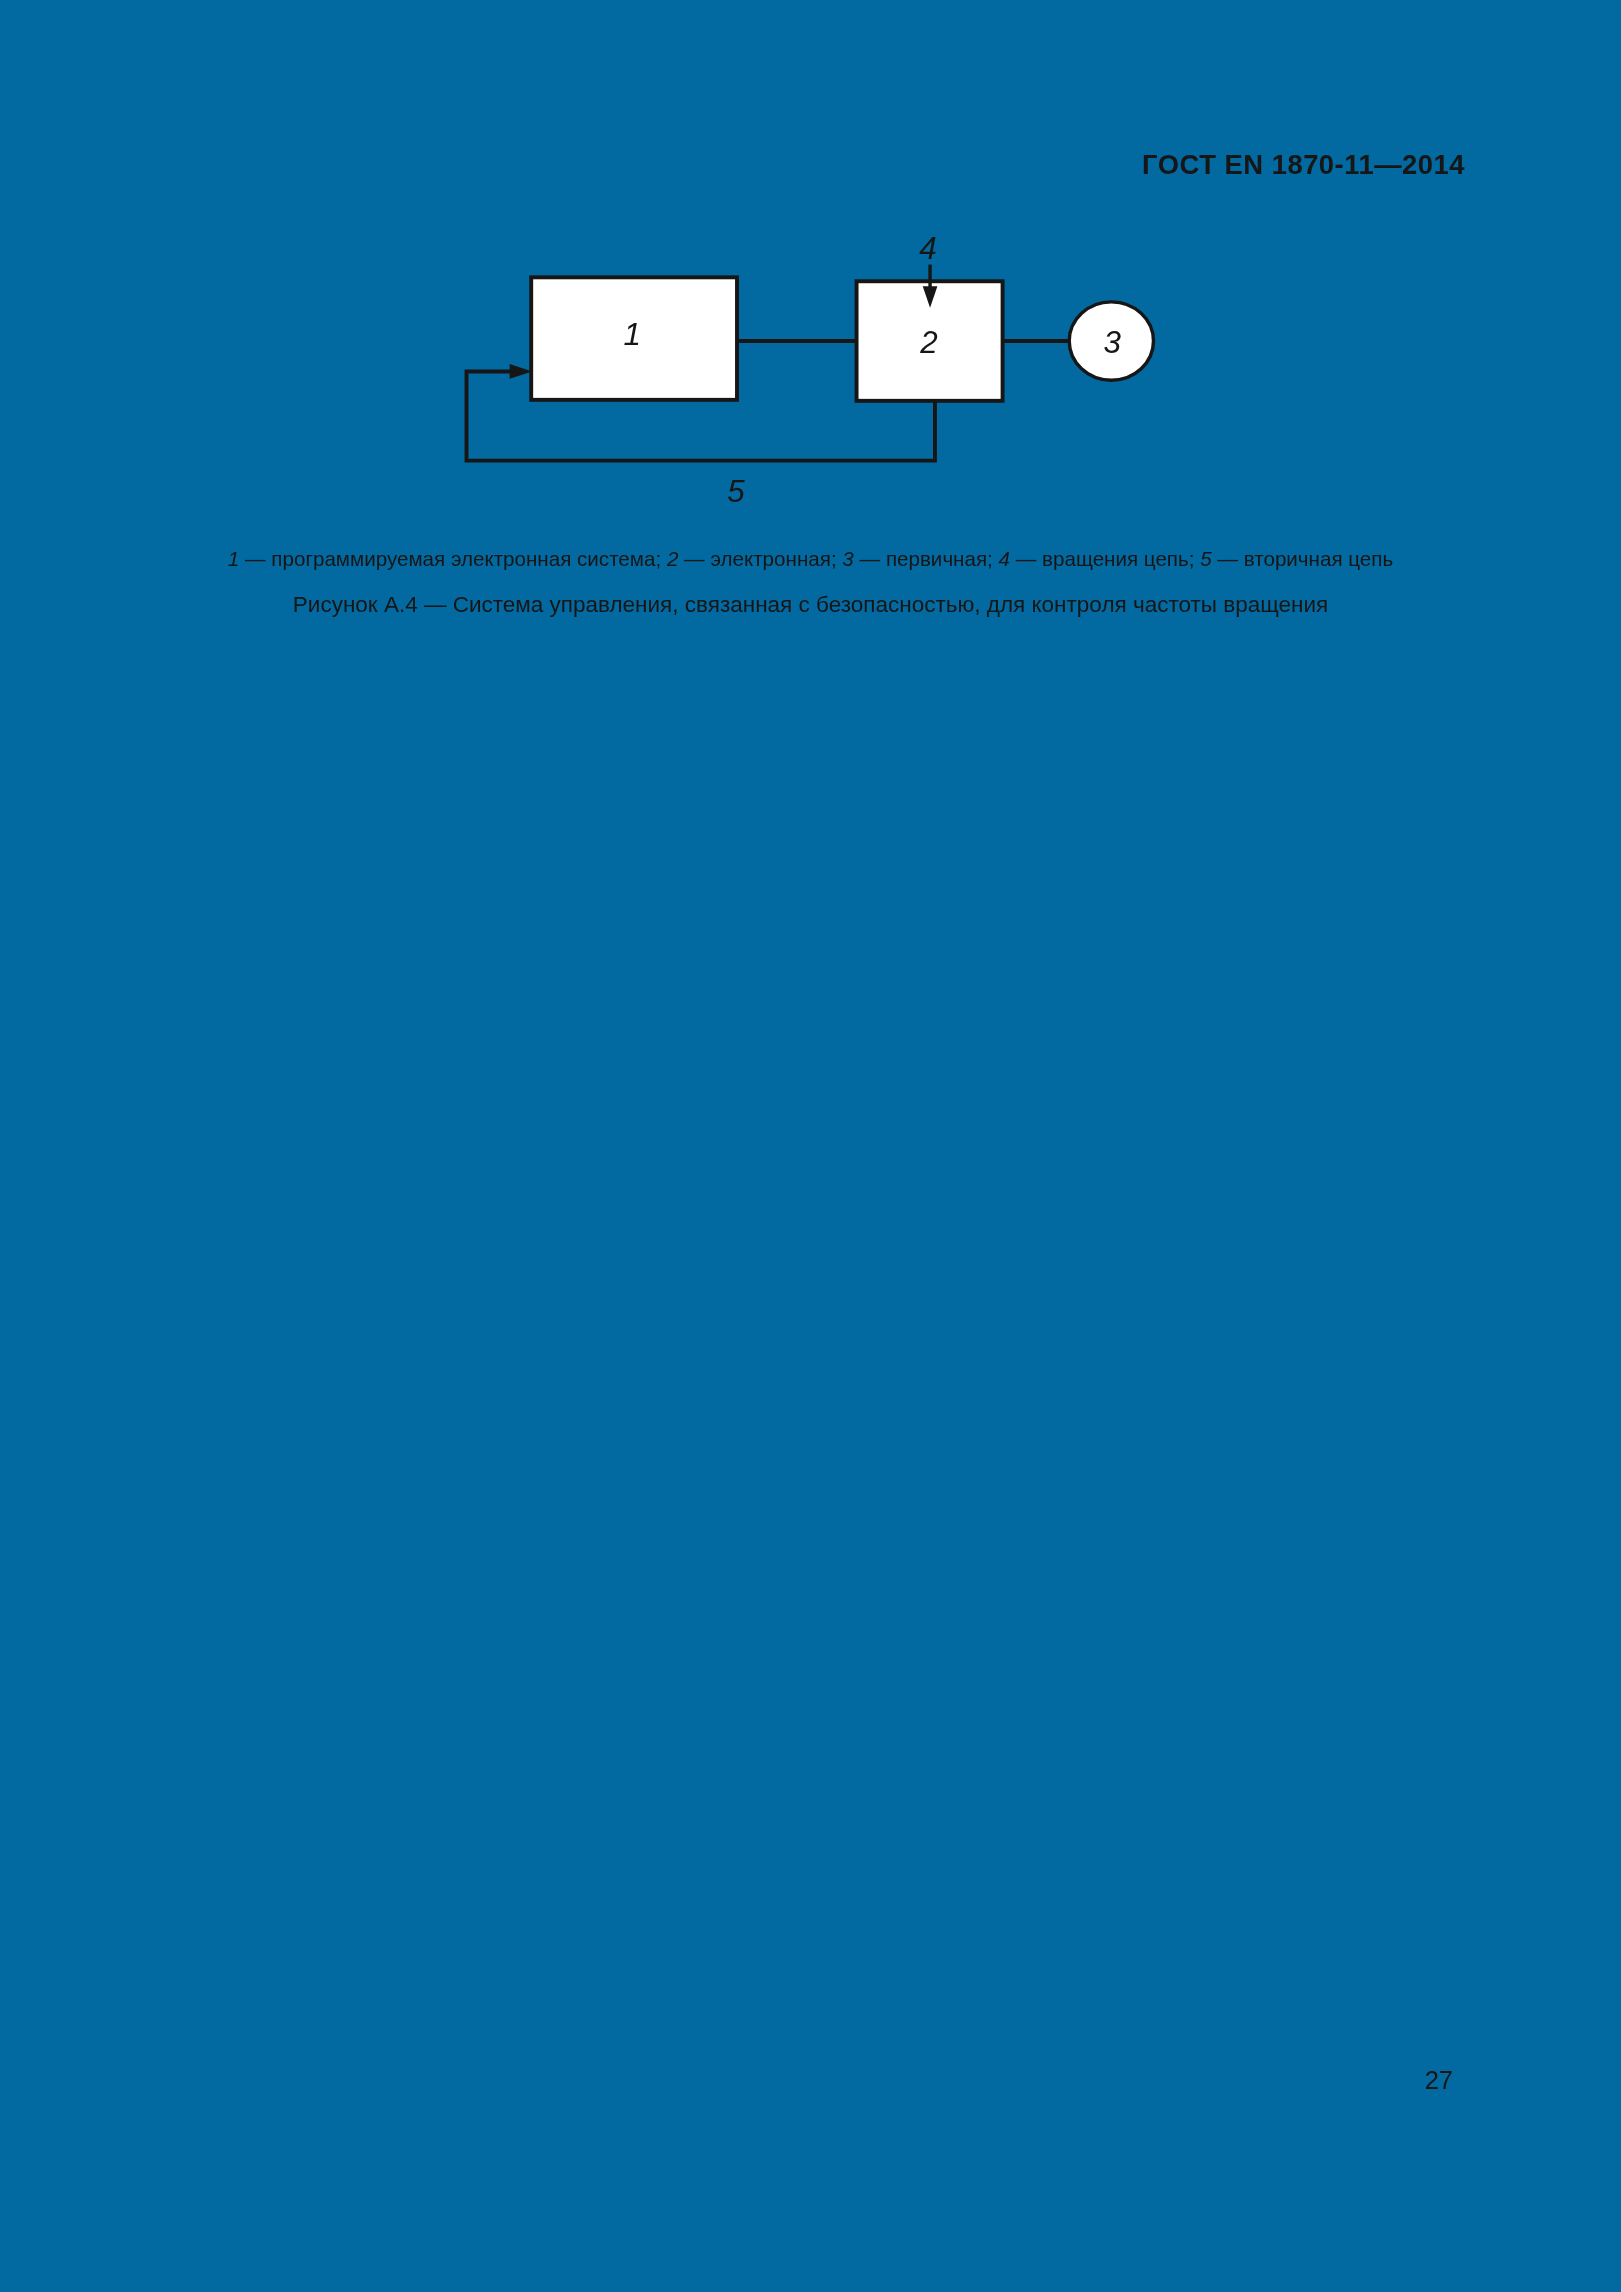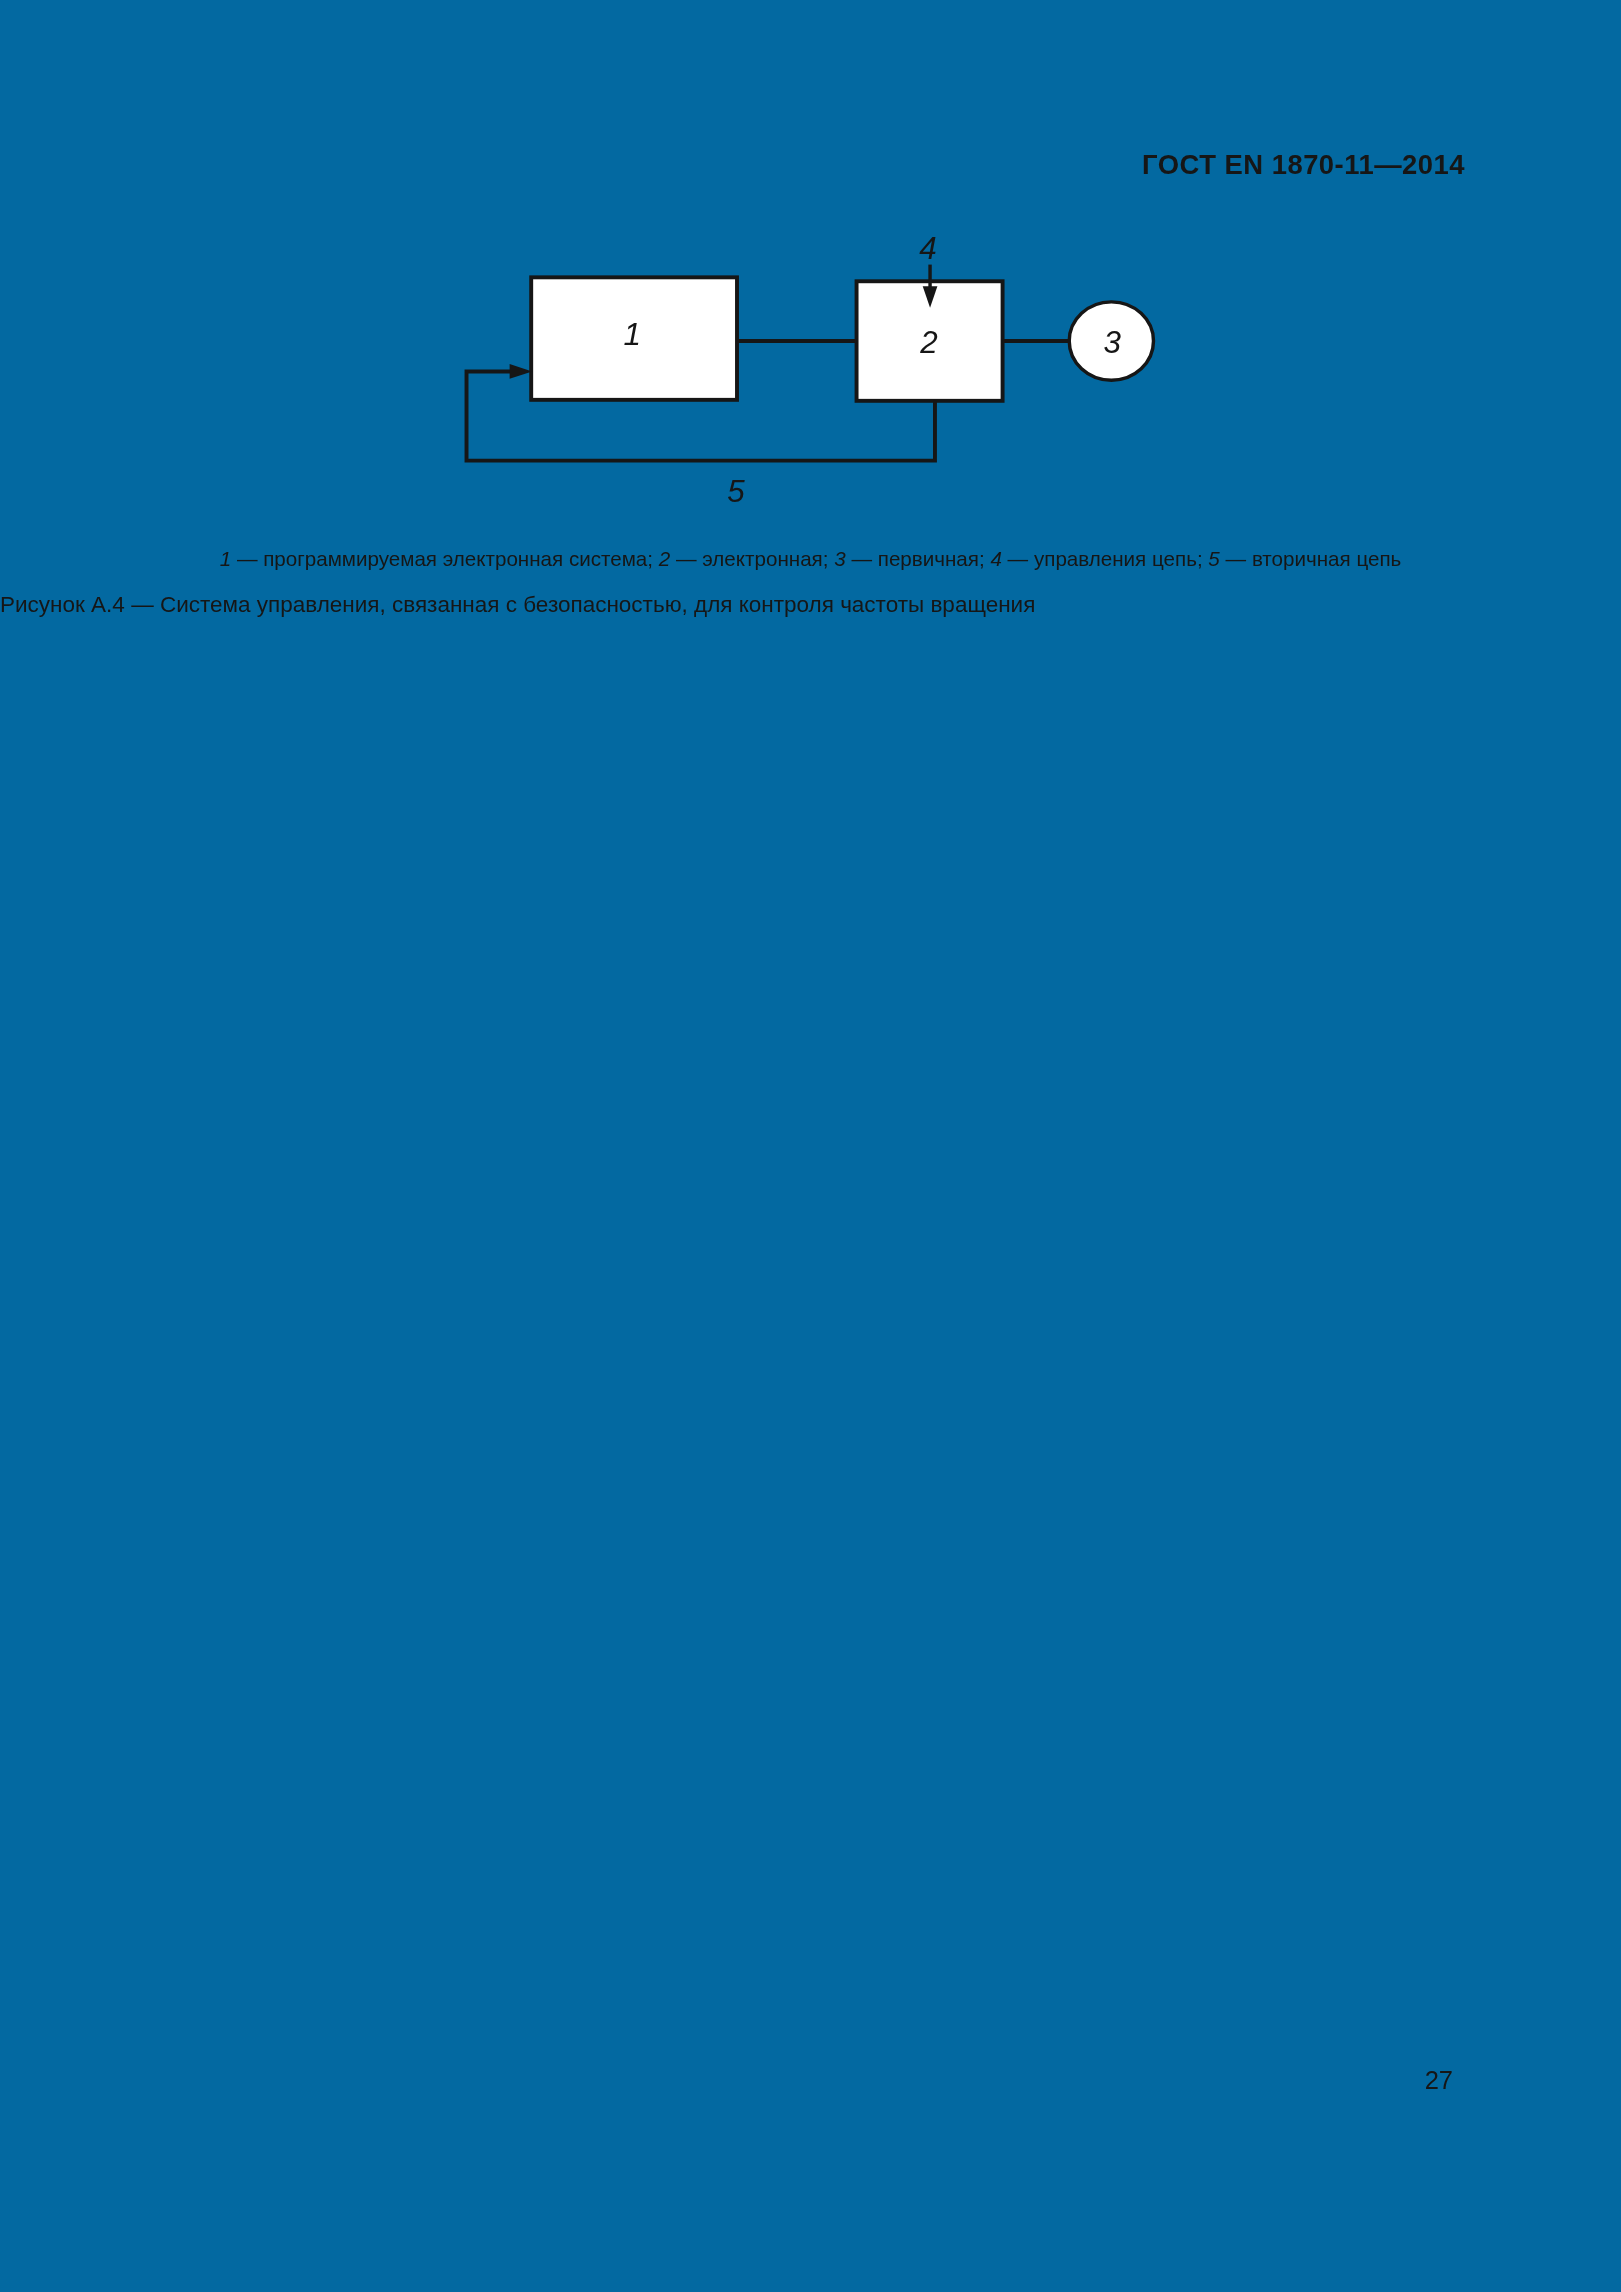--- a/index.html
+++ b/index.html
@@ -48,21 +48,21 @@
     white-space: nowrap;
   }
   .legend-line .num {
     font-style: italic;
   }
   .fig-caption {
     position: absolute;
     top: 592px;
     left: 0;
     width: 1621px;
-    text-align: left;
+    text-align: center;
     font-size: 22.5px;
     white-space: nowrap;
   }
   .page-number {
     position: absolute;
     top: 2066px;
     right: 168px;
     font-size: 25.5px;
   }
 </style>
@@ -94,21 +94,21 @@
 
     <path d="M 954 409 L 954 470 L 476 470 L 476 379 L 524 379" fill="none" stroke="#161616" stroke-width="4" stroke-linejoin="miter"></path>
     <polygon points="543,379 520,371.5 520,386.5" fill="#161616"></polygon>
     <text x="751" y="512" text-anchor="middle">5</text>
   </svg>
 
   <div class="legend-line">
     <span><span class="num">1</span> <span>—</span> <span>программируемая электронная система;</span></span>
     <span><span class="num">2</span> <span>—</span> <span>электронная;</span></span>
     <span><span class="num">3</span> <span>—</span> <span>первичная;</span></span>
-    <span><span class="num">4</span> <span>—</span> <span>управления цепь;</span></span>
+    <span><span class="num">4</span> <span>—</span> <span>вращения цепь;</span></span>
     <span><span class="num">5</span> <span>—</span> <span>вторичная цепь</span></span>
   </div>
 
   <div class="fig-caption">Рисунок А.4 — Система управления, связанная с безопасностью, для контроля частоты вращения</div>
 
   <div class="page-number">27</div>
 
 </div>
 
 

